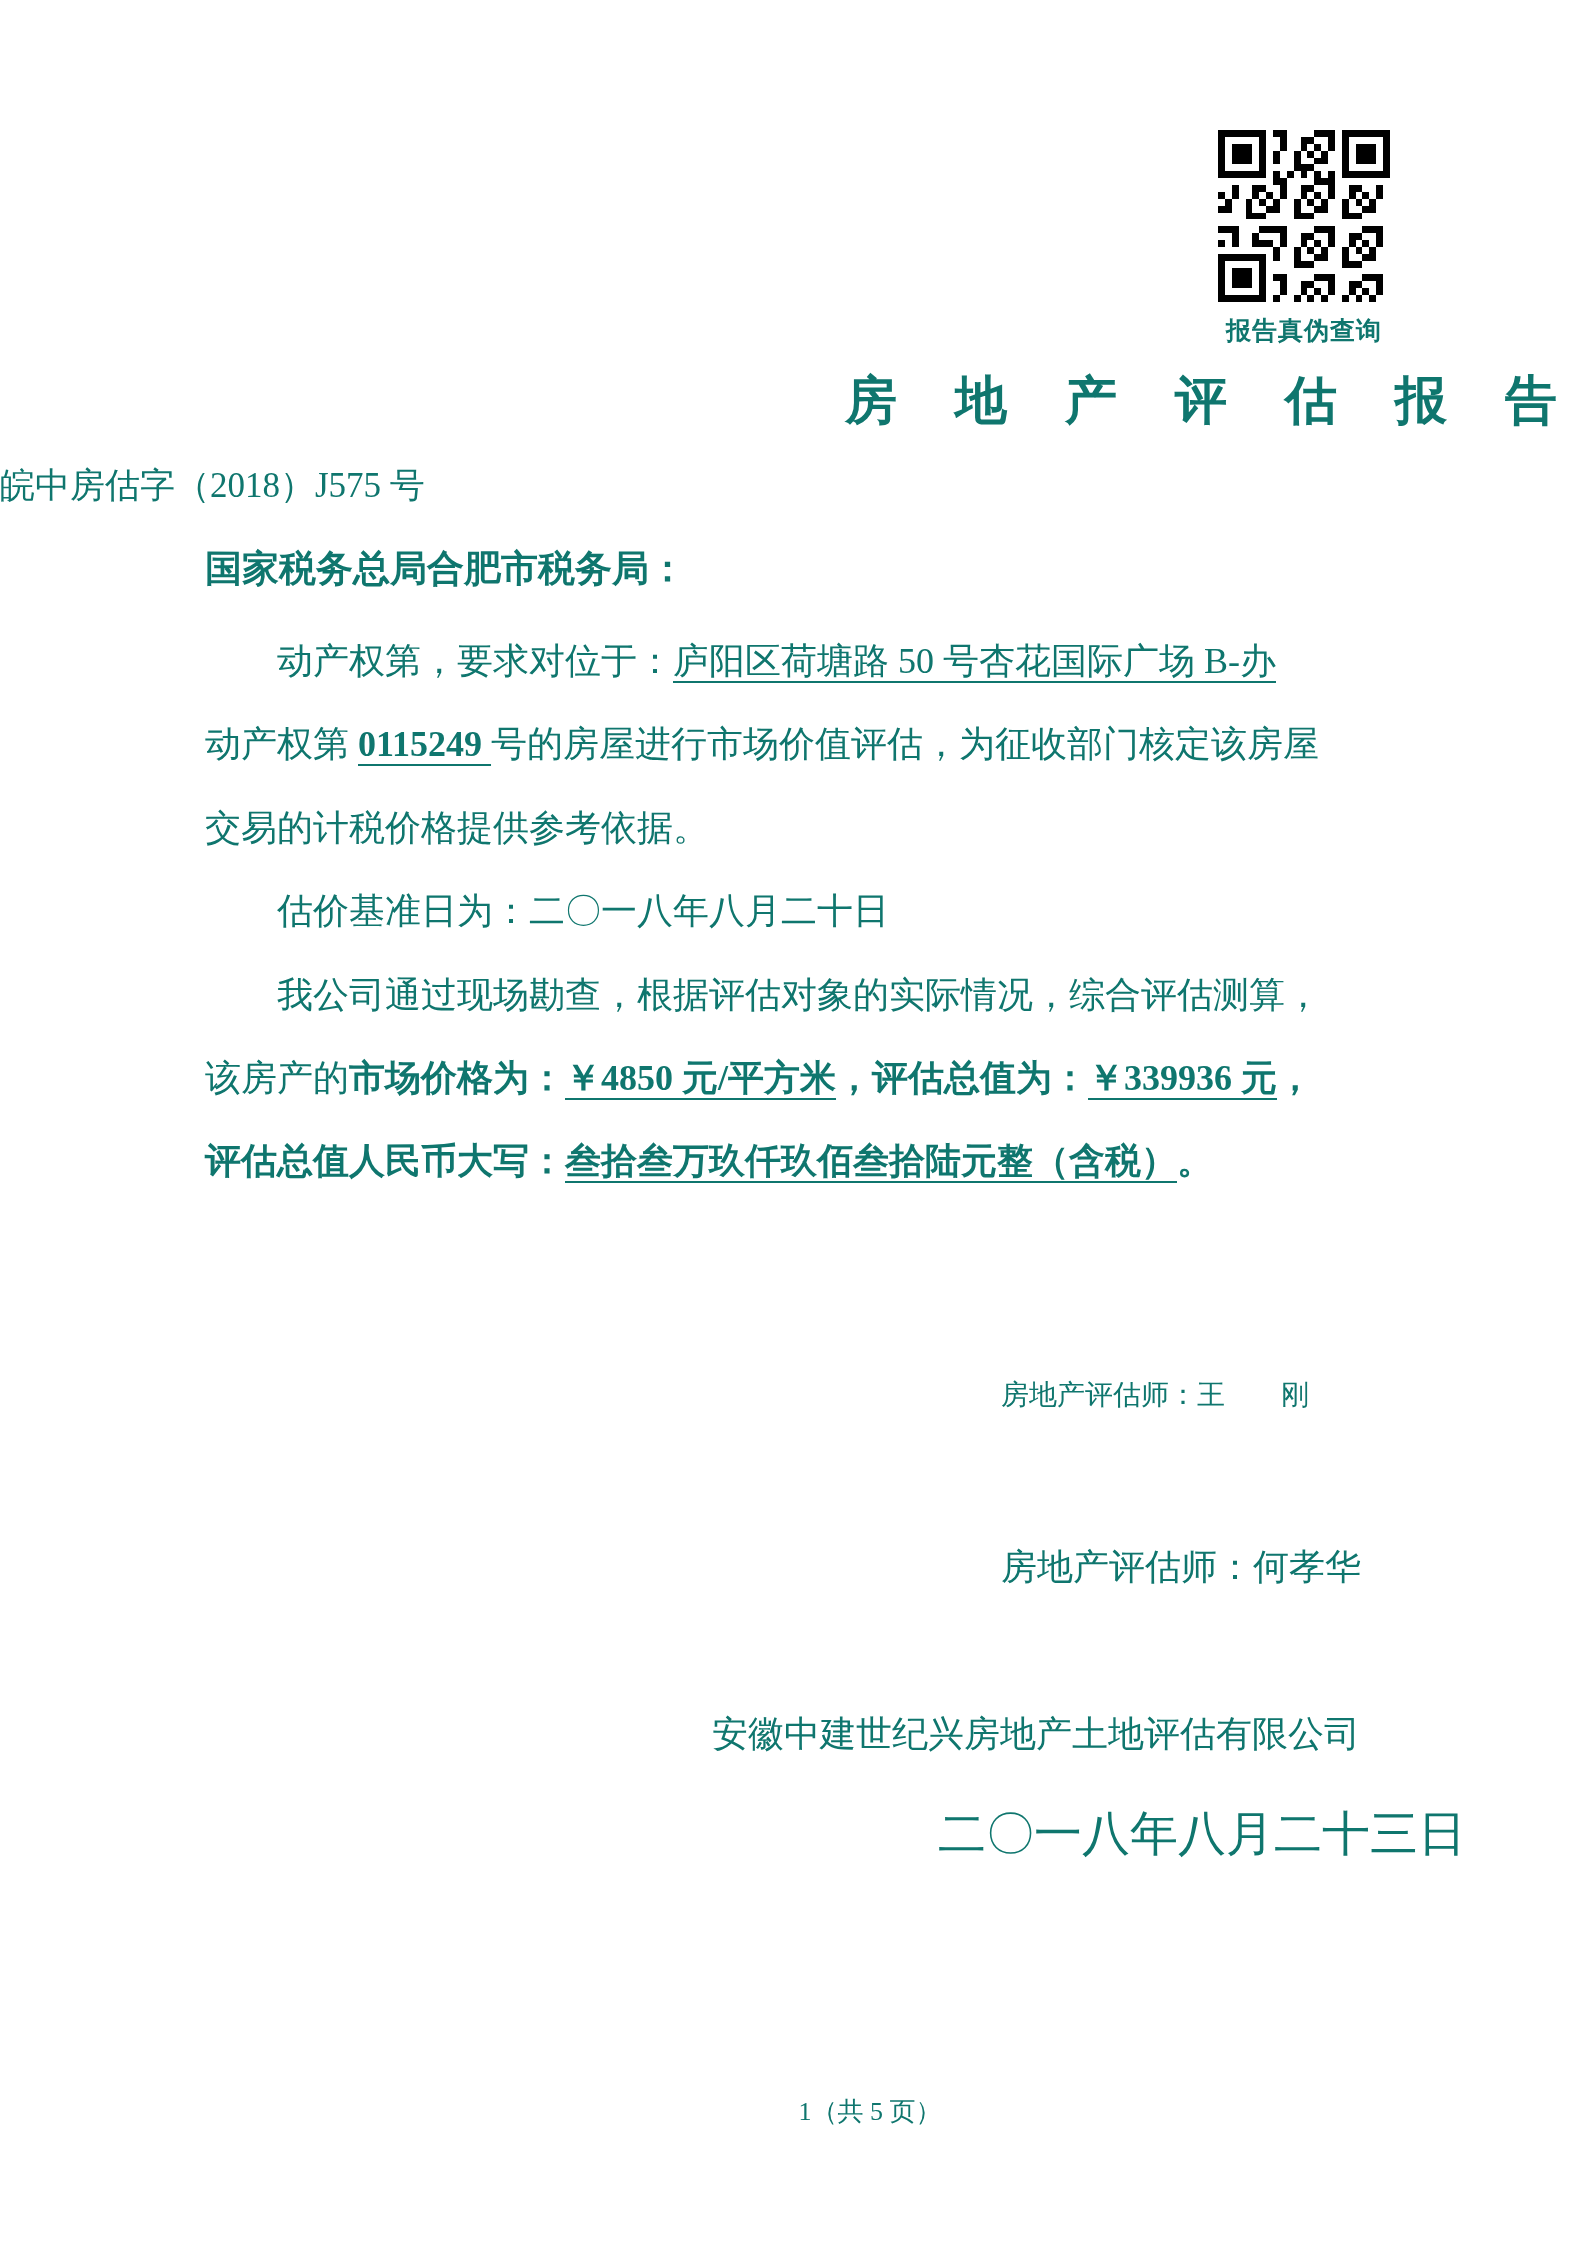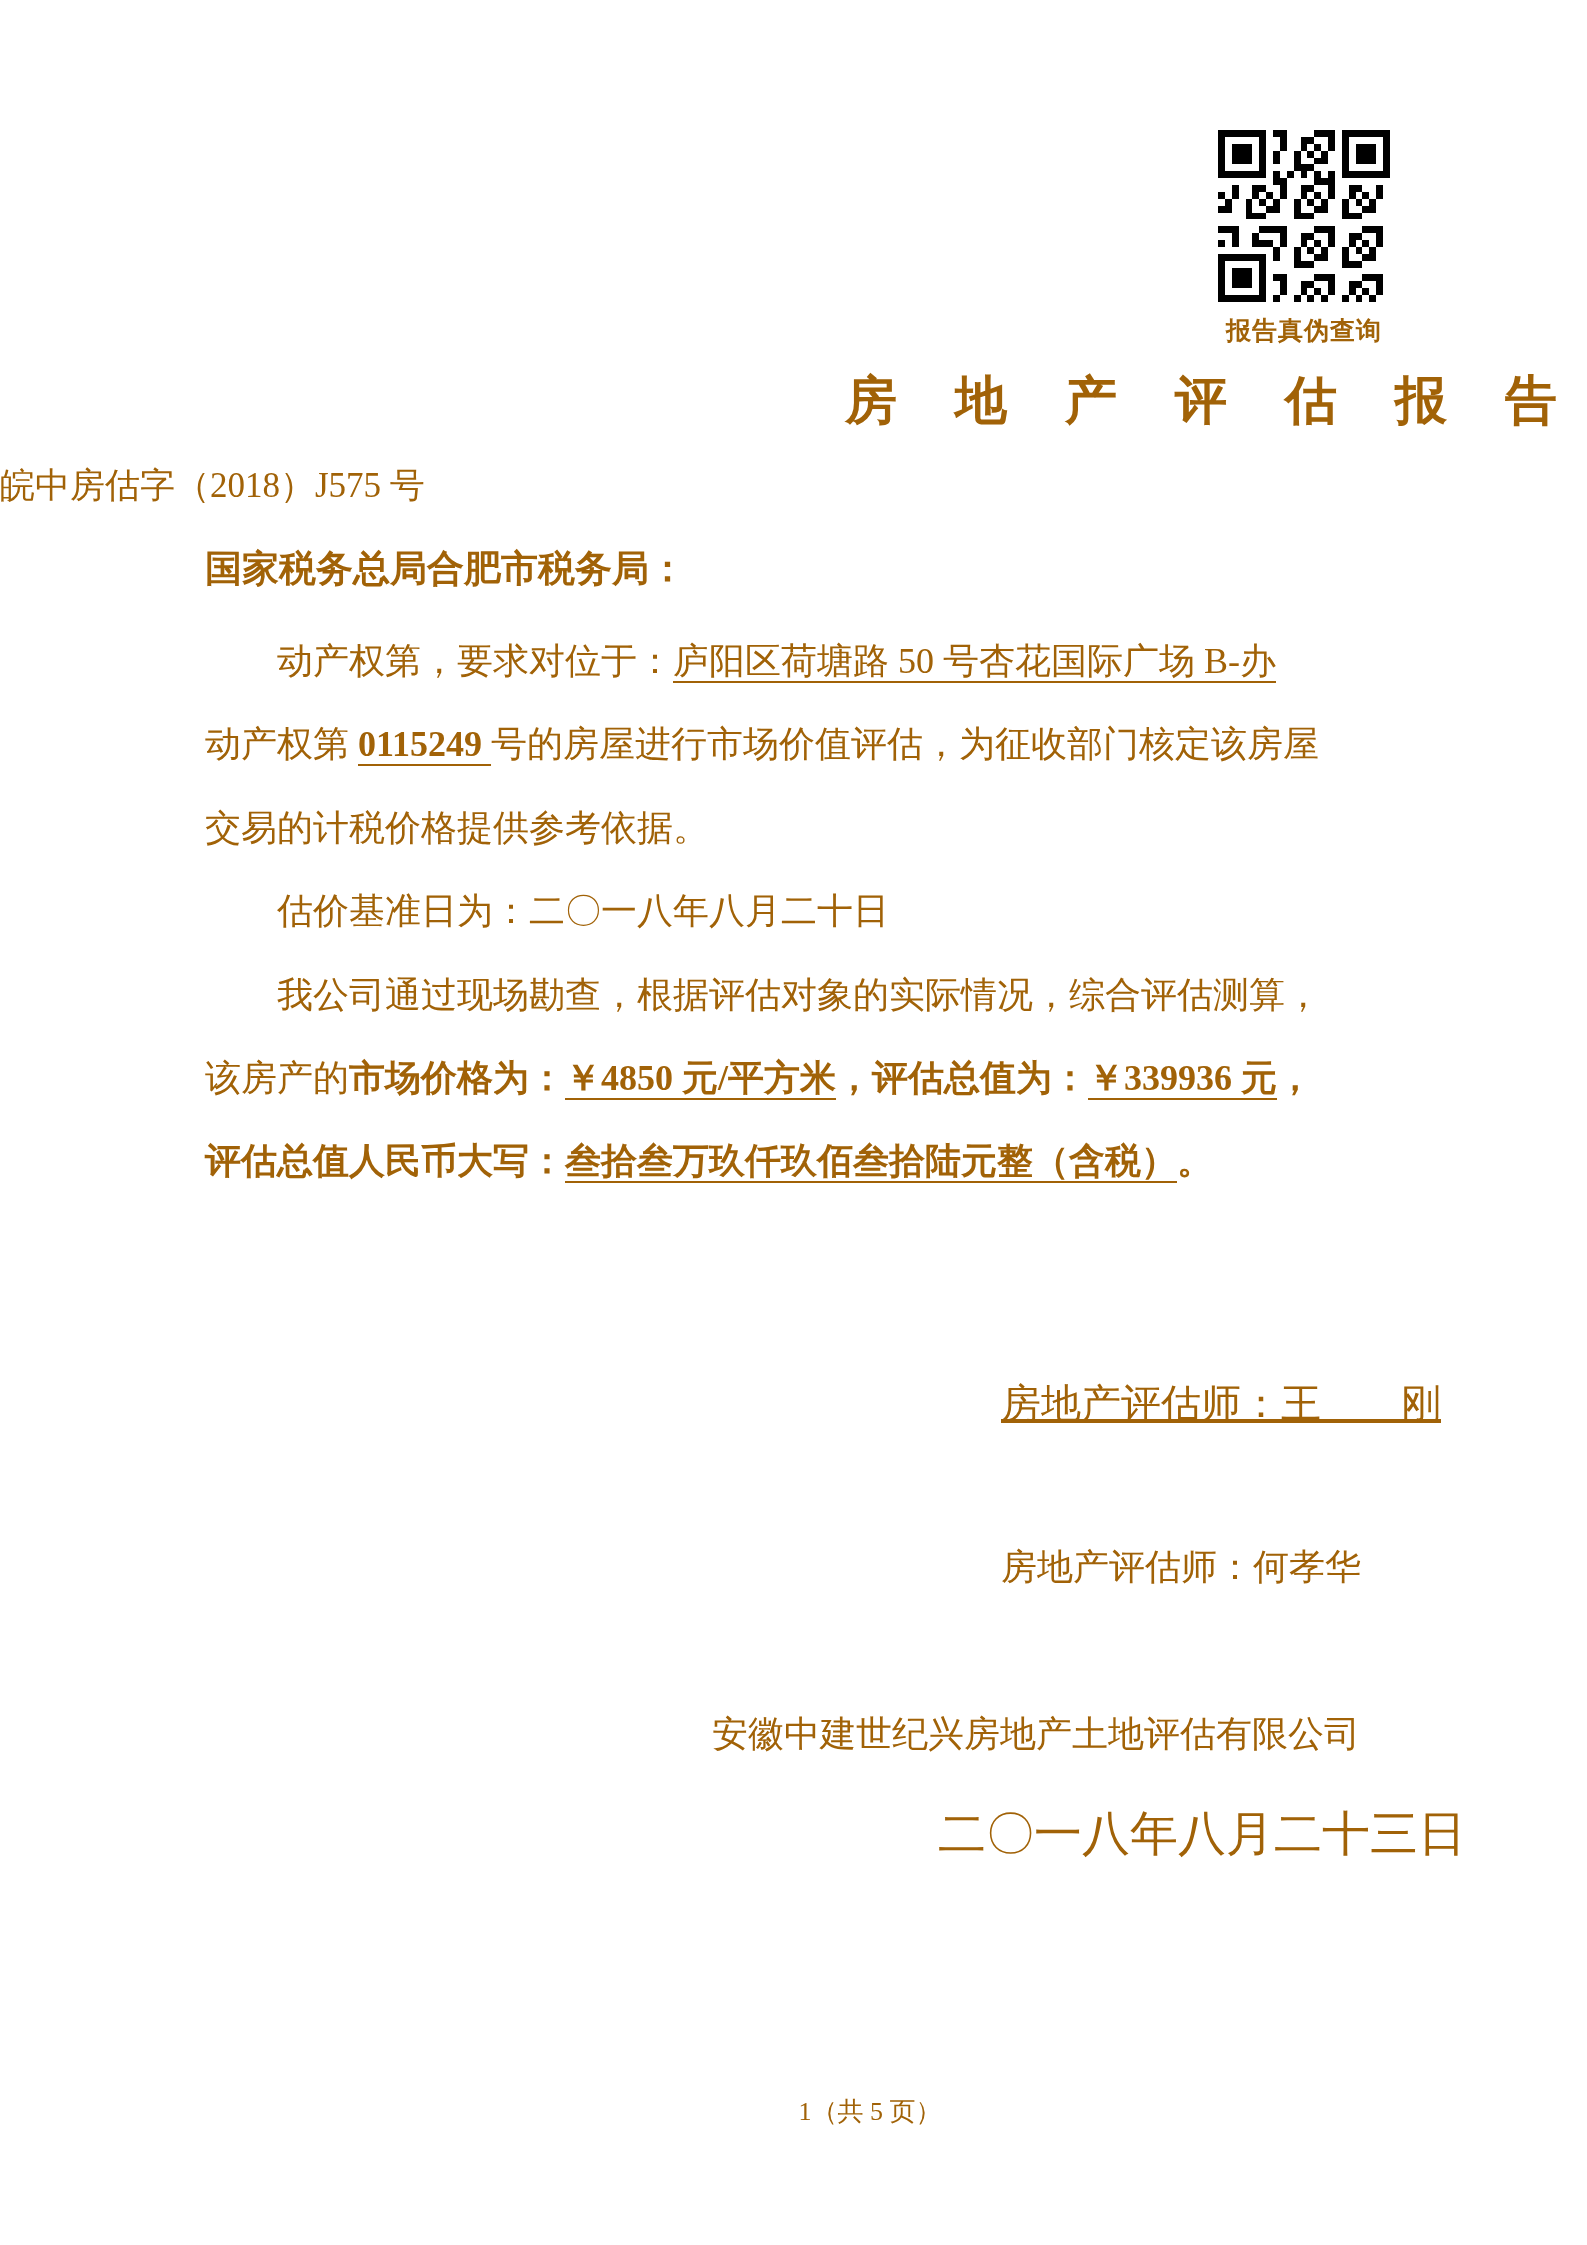--- a/index.html
+++ b/index.html
@@ -3,21 +3,21 @@
 <meta charset="utf-8">
 <style>
   html,body{margin:0;padding:0;background:#e8e8e8;}
   .page{
     position:relative;
     width:1587px;height:2245px;
     background:#ffffff;
     margin:0 auto;
     overflow:hidden;
     font-family:"Liberation Serif","DejaVu Serif",serif;
-    color:#a16207;
+    color:#0f766e;
   }
   .abs{position:absolute;}
   
   .qr-box{left:1218px;top:130px;width:172px;height:172px;}
   .qr-box svg{display:block;width:172px;height:172px;}
   .qr-label{
     left:1206px;top:314px;width:196px;
     text-align:center;
     font-size:25px;font-weight:bold;
     font-family:"Liberation Serif","DejaVu Serif",serif;
@@ -53,21 +53,21 @@
     white-space:nowrap;
   }
   .bodyline.indent{text-indent:72px;}
   .b{font-weight:bold;}
   .u{
     text-decoration:underline;
     text-underline-offset:8px;
     text-decoration-thickness:2px;
   }
   
-  .sig1{left:1001px;top:1376px;font-size:40px;white-space:nowrap;text-decoration:underline;}
+  .sig1{left:1001px;top:1376px;font-size:28px;white-space:nowrap;}
   .sig2{left:1001px;top:1543px;font-size:36px;white-space:nowrap;}
   .company{left:712px;top:1710px;font-size:36px;white-space:nowrap;}
   .date{left:938px;top:1802px;font-size:48px;white-space:nowrap;}
   .footer{
     left:760px;top:2094px;width:220px;
     text-align:center;
     font-size:26px;white-space:nowrap;
   }
 </style>
 </head>

